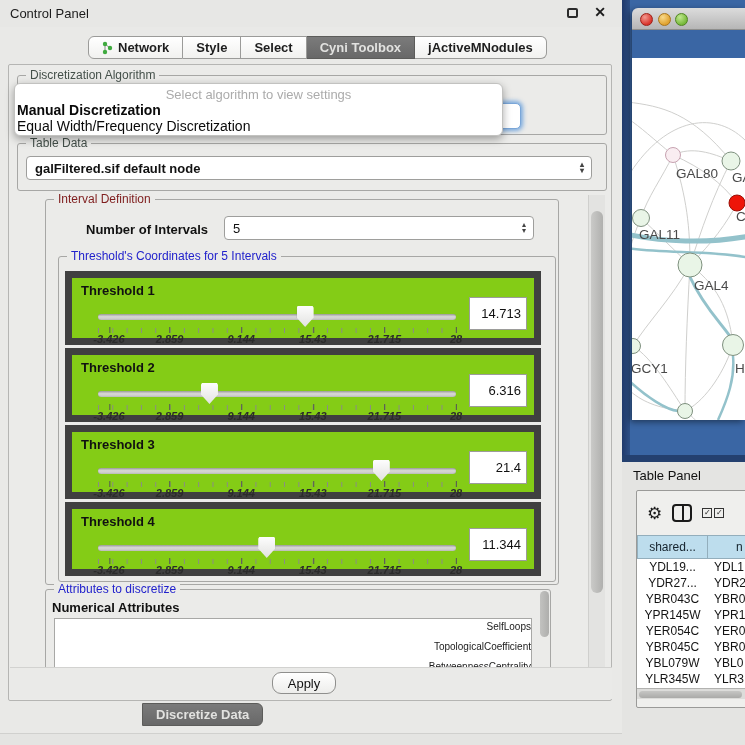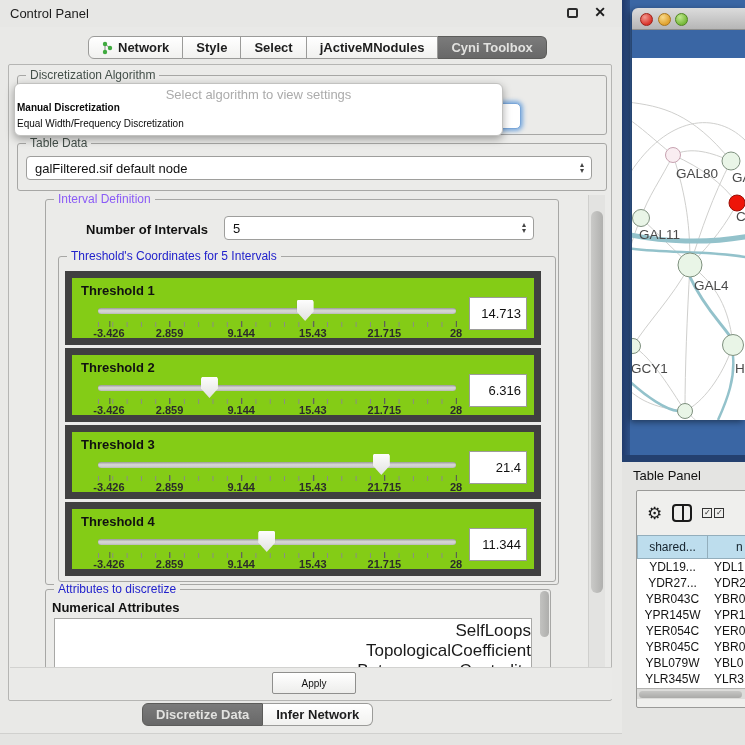--- a/index.html
+++ b/index.html
@@ -22,80 +22,80 @@
   .tab.selected { background:linear-gradient(#7b7b7b,#686868); color:#e2e2e0; border-color:#5c5c5a; }
   .tab svg { display:block; }
 
   .cp-content { position:absolute; left:8px; top:64px; width:604px; height:637px; background:#ebebe9;
     border:1px solid #b5b5b3; border-radius:2px; }
 
   
   .group { position:absolute; border:1px solid #a7a7a5; border-radius:3px; }
   .legend { position:absolute; top:-8px; left:8px; background:#ebebe9; padding:0 4px; font-size:12px; white-space:nowrap; }
   .legend.dark  { color:#44504a; }
-  .legend.green { color:#8b5cf6; }
+  .legend.green { color:#7f1d1d; }
   .legend.blue  { color:#2222cc; }
 
   .grp-da { left:8px; top:10px; width:590px; height:60px; }
   .grp-td { left:8px; top:78px; width:590px; height:48px; background:#ebebe9; }
 
   .combo { position:absolute; background:#fff; border:1px solid #9e9e9c; border-radius:4px; font-size:13px; color:#111;
     display:flex; align-items:center; padding-left:8px; cursor:pointer; }
   .spinner { position:absolute; right:7px; top:50%; transform:translateY(-50%); display:flex; flex-direction:column;
     line-height:6px; font-size:8px; color:#444; }
-  .td-combo { left:8px; top:12px; width:566px; height:24px; }
+  .td-combo { left:8px; top:12px; width:566px; height:24px;font-weight:bold; }
 
   
   .combo-fragment { position:absolute; left:482px; top:38px; width:30px; height:26px; background:#fff;
     border:1px solid #7aa6d8; border-radius:5px; box-shadow:0 0 4px 2px rgba(92,152,219,.8); z-index:1; }
 
   
   .popup { position:absolute; left:5px; top:18px; width:489px; height:53px; background:#fff;
     border:1px solid #c2c2c0; border-radius:6px; box-shadow:0 3px 9px rgba(0,0,0,.35); z-index:5; overflow:hidden; }
   .popup-hint { text-align:center; font-size:13px; color:#ababab; padding-top:3px; height:17px; }
-  .popup-opt { font-size:10px; color:#0a0a0a; padding:1px 2px 0 2px; height:16px; cursor:pointer; }
+  .popup-opt { font-size:14px; color:#0a0a0a; padding:1px 2px 0 2px; height:16px; cursor:pointer; }
   .popup-opt.bold { font-weight:bold; }
 
   
   .scrollpane { position:absolute; left:0; top:128px; width:572px; height:476px; overflow:hidden; }
   .grp-interval { left:36px; top:6px; width:514px; height:386px; }
   .noi-label { position:absolute; left:40px; top:22px; font-size:13px; font-weight:bold; color:#111; }
   .noi-combo { left:178px; top:16px; width:310px; height:24px; }
   .grp-thresholds { left:12px; top:56px; width:498px; height:326px; }
   .threshold-list { position:absolute; left:6px; top:14px; width:476px; }
   .th-panel { position:relative; width:476px; height:74px; margin-bottom:3px; border:7px solid #404040; background:#84cc16; }
   .th-label { position:absolute; left:9px; top:5px; font-size:13px; font-weight:bold; color:#111; }
-  .slider { position:absolute; left:26px; top:20px; width:358px; height:40px; }
+  .slider { position:absolute; left:26px; top:26px; width:358px; height:40px;font-style:italic; }
   .track { position:absolute; left:0; top:10px; width:100%; height:6px; border-radius:3px;
     background:linear-gradient(#9f9f9d,#d8d8d6 45%,#c4c4c2); box-shadow:inset 0 0 1px #888; cursor:pointer; }
   .thumb { position:absolute; top:2px; width:17px; height:21px; margin-left:-8px;
     background:linear-gradient(#fdfdfd,#e2e2e0); clip-path:polygon(6% 0,94% 0,100% 8%,100% 55%,50% 100%,0 55%,0 8%);
     filter:drop-shadow(0 0 1px #777); cursor:grab; z-index:2; }
   .ticks { position:absolute; left:0; top:24px; width:100%; height:5px;
     background-image:repeating-linear-gradient(90deg,#8a8a88 0 1px,transparent 1px 100%); background-size:4% 100%; }
   .tick-labels { position:absolute; left:0; top:29px; width:100%; height:12px; }
   .tick-label { position:absolute; transform:translateX(-50%); font-size:11px; font-weight:bold; color:#2b2b2b; white-space:nowrap; }
   .tick-label.major::before { content:""; position:absolute; left:50%; top:-6px; width:1px; height:6px; background:#555; }
   .th-value { position:absolute; right:7px; top:19px; width:58px; height:33px; background:#fff; border:1px solid #9c9c9a;
     font-size:13px; color:#111; display:flex; align-items:center; justify-content:flex-end; padding-right:5px; }
 
   .grp-attrs { left:36px; top:396px; width:506px; height:108px;text-align:right; }
   .attrs-title { position:absolute; left:6px; top:10px; font-size:13px; font-weight:bold; color:#111; }
   .attr-list { position:absolute; left:8px; top:28px; width:478px; height:80px; background:#fff; border:1px solid #a8a8a6; overflow:hidden; }
-  .attr-list li { list-style:none; font-size:17px; color:#1a1a1a; padding:2px 0 2px 24px; height:20px; cursor:pointer; }
+  .attr-list li { list-style:none; font-size:10px; color:#1a1a1a; padding:2px 0 2px 24px; height:20px; cursor:pointer; }
   .attr-scroll { position:absolute; right:1px; top:1px; width:9px; height:46px; border-radius:5px;
     background:linear-gradient(90deg,#c2c2c0,#aeaeac); }
 
   .vscrollbar { position:absolute; right:6px; top:130px; width:17px; height:472px; background:#e3e3e1; border-left:1px solid #cfcfcd; }
   .vthumb { position:absolute; left:2px; top:16px; width:12px; height:382px; border-radius:6px;
     background:linear-gradient(90deg,#cacac8,#b0b0ae); cursor:grab; }
 
   .apply-bar { position:absolute; left:1px; bottom:1px; width:602px; height:32px; background:#eaeae8; border-top:1px solid #d2d2d0; }
-  .apply-btn { position:absolute; left:262px; top:4px; width:84px; height:22px; font-size:10px; color:#111;
-    background:linear-gradient(#ffffff,#ededeb); border:1px solid #8f8f8d; border-radius:2px; cursor:pointer;
+  .apply-btn { position:absolute; left:262px; top:4px; width:64px; height:22px; font-size:13px; color:#111;
+    background:linear-gradient(#ffffff,#ededeb); border:1px solid #8f8f8d; border-radius:9px; cursor:pointer;
     font-family:"Liberation Sans", sans-serif; }
 
   .bottom-tabs { position:absolute; left:142px; top:703px; height:24px; display:flex; }
   .cp-underline { position:absolute; left:0; top:733px; width:622px; height:12px; background:#e4e4e2; border-top:1px solid #d0d0ce; }
 
   
   .right-side { position:absolute; left:622px; top:0; width:123px; height:745px; }
   .desktop { position:absolute; left:0; top:0; width:123px; height:462px; background:#3a66a4; }
   .desktop-edge { position:absolute; left:0; top:0; width:8px; height:462px; background:linear-gradient(90deg,#20396b,#2d4f86); }
   .desktop-bottom { position:absolute; left:0; bottom:0; width:123px; height:7px; background:#24406f; }
@@ -153,25 +153,25 @@
             <circle cx="8" cy="7" r="2.2" fill="#3faa3f"></circle>
           </svg>
           <span>Network</span>
         </div>
         <div class="tab">
           <span>Style</span>
         </div>
         <div class="tab">
           <span>Select</span>
         </div>
+        <div class="tab selected">
+          <span>Cyni Toolbox</span>
+        </div>
         <div class="tab">
           <span>jActiveMNodules</span>
-        </div>
-        <div class="tab selected">
-          <span>Cyni Toolbox</span>
         </div>
       </div>
 
     <div class="cp-content">
 
       <div class="group grp-da">
         <span class="legend dark">Discretization Algorithm</span>
       </div>
 
       <div class="combo-fragment"></div>
@@ -298,23 +298,20 @@
 
       <div class="apply-bar">
         <button class="apply-btn">Apply</button>
       </div>
     </div>
 
     <div class="bottom-tabs" id="bottom-tabs">
         <div class="tab selected">
           <span>Discretize Data</span>
         </div>
-        <div class="tab">
-          <span>Infer Network</span>
-        </div>
       </div>
     <div class="cp-underline"></div>
   </section>
 
   <section class="right-side">
     <div class="desktop">
       <div class="desktop-edge"></div>
       <div class="net-window">
         <div class="net-titlebar">
           <span class="light red"></span>

